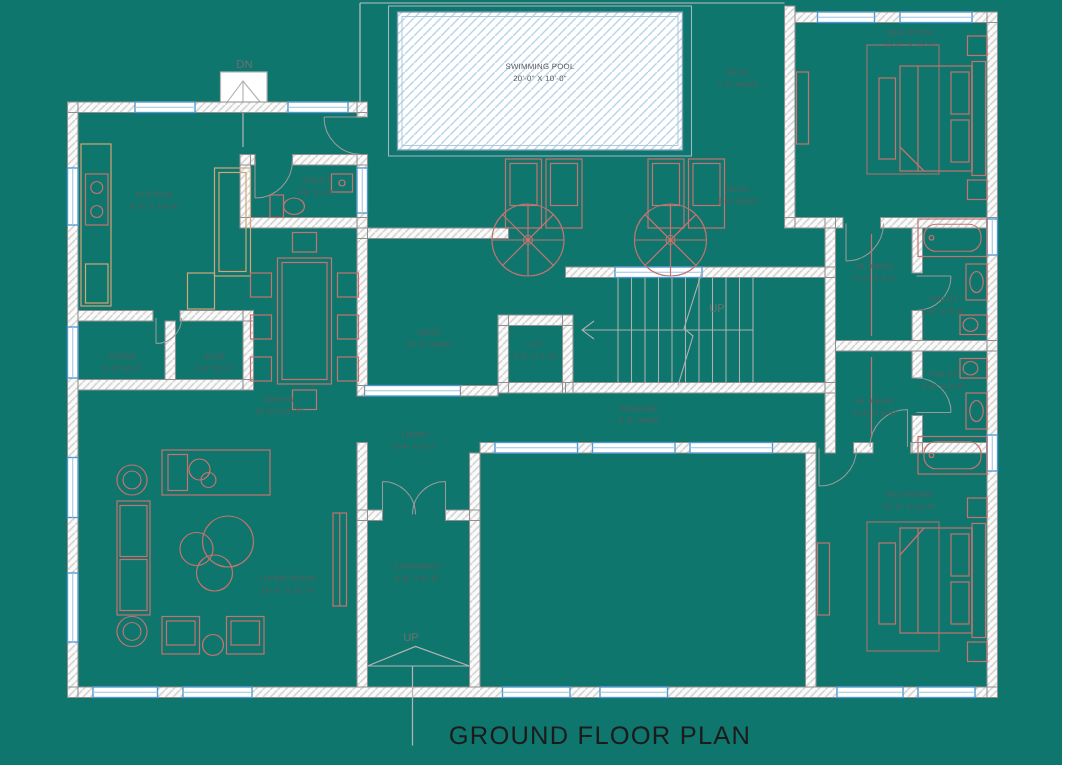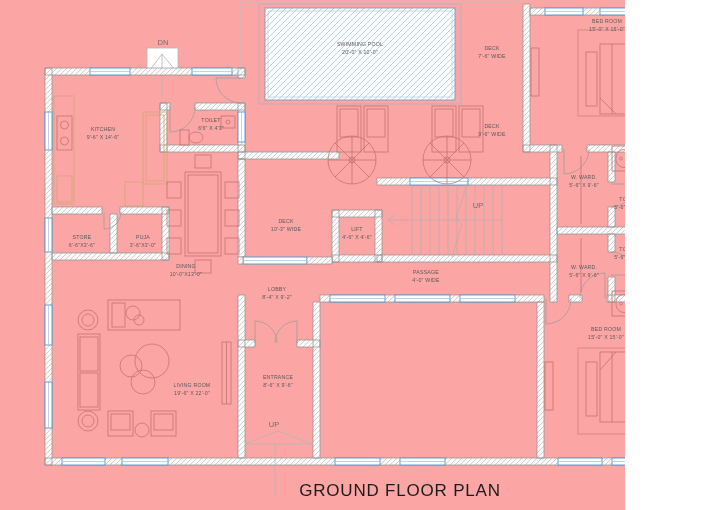--- a/index.html
+++ b/index.html
@@ -1,16 +1,16 @@
 <!DOCTYPE html>
 <html><head>
 <meta charset="utf-8">
 <style>
   html,body { margin:0; padding:0; background:#ffffff; }
-  .canvas { position:relative; width:625px; height:510px; background:#fca5a5; overflow:hidden;
+  .canvas { position:relative; width:708px; height:510px; background:#0f766e; overflow:hidden;
             font-family:"Liberation Sans", sans-serif; }
   svg text { font-family:"Liberation Sans", sans-serif; }
   .lbl  { font-size:5.2px; fill:#5a5a5a; text-anchor:middle; letter-spacing:0.2px; }
   .mk   { font-size:7.5px; fill:#707070; text-anchor:middle; }
   .ttl  { font-size:17px; fill:#1b1b1b; text-anchor:middle; letter-spacing:0.8px; }
 </style>
 </head>
 <body>
 
 <div class="canvas">

